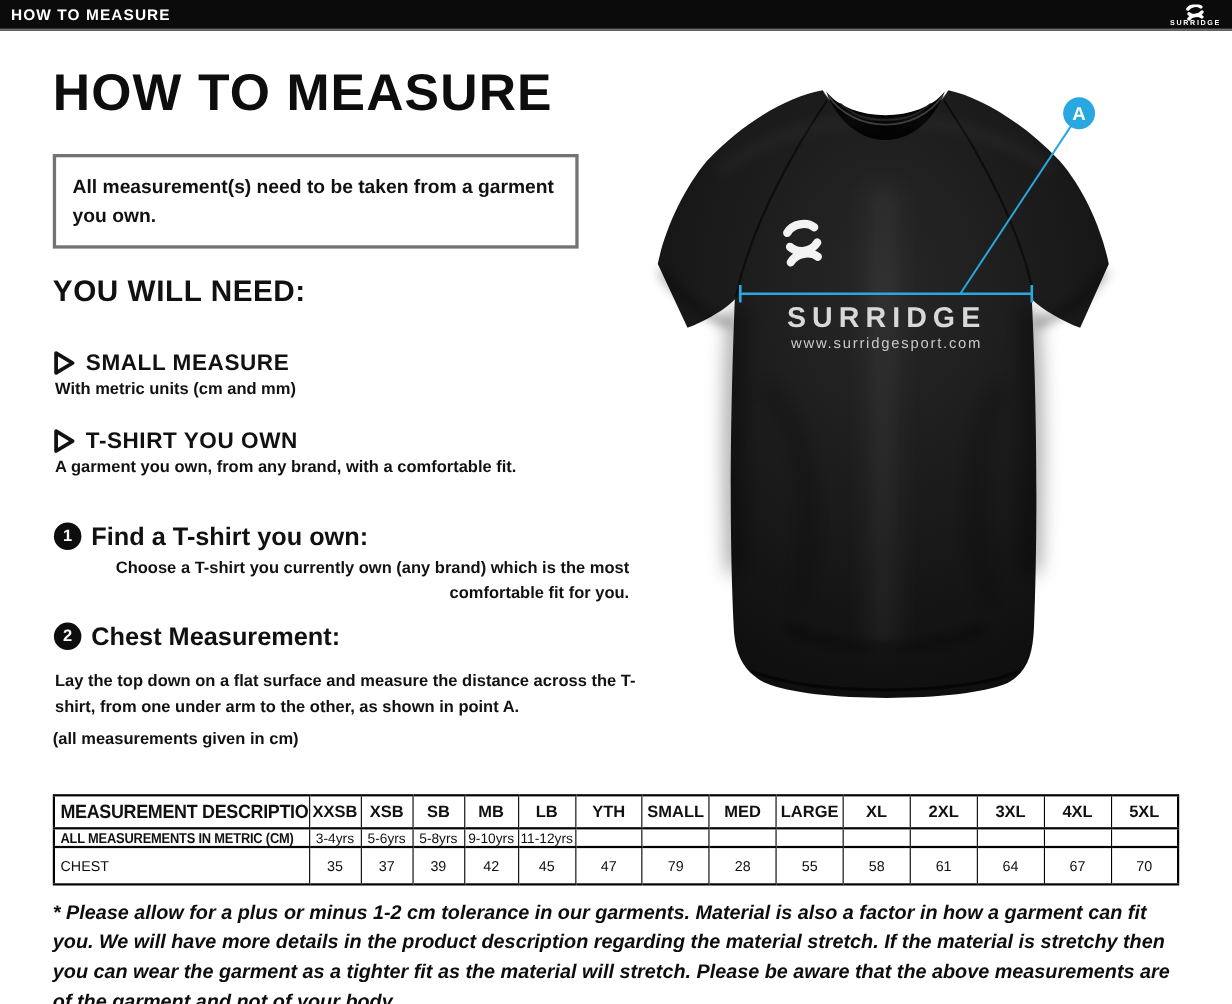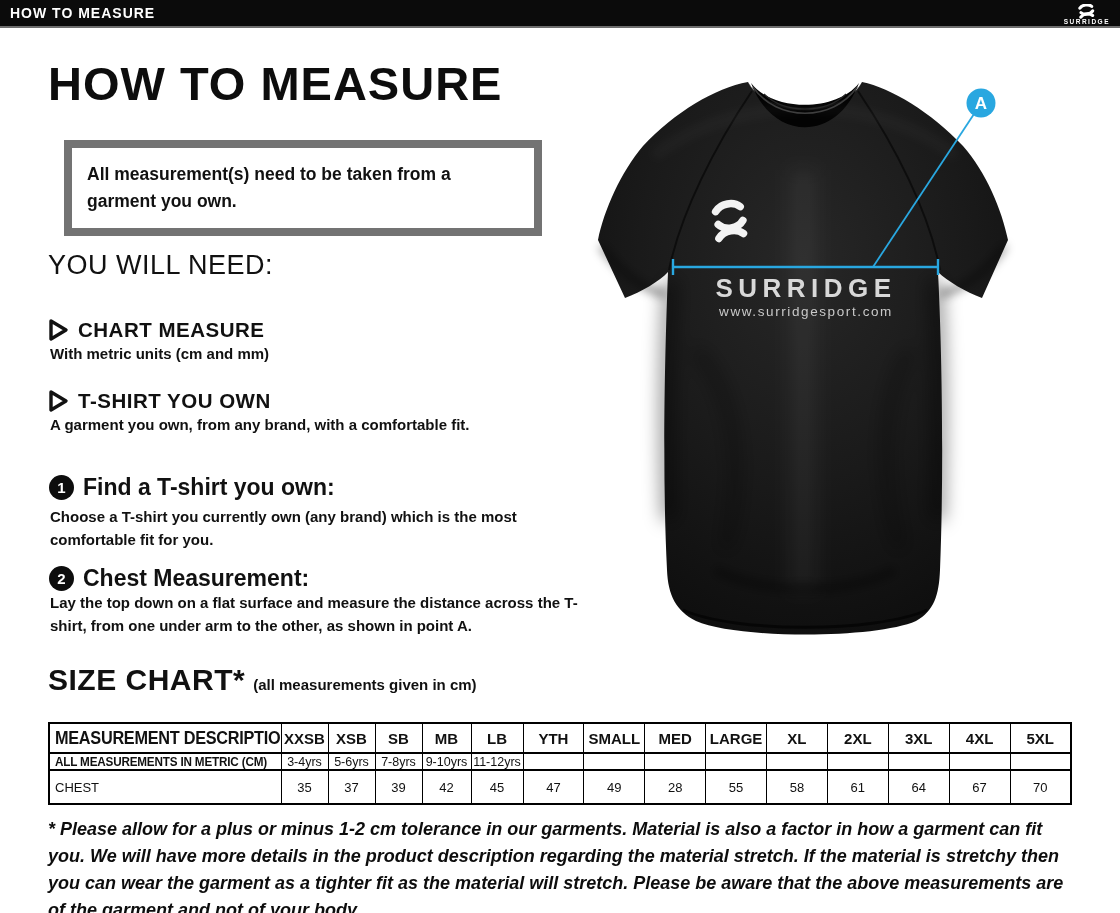--- a/index.html
+++ b/index.html
@@ -19,25 +19,25 @@
   .topbar-brand{
     display:flex;flex-direction:column;align-items:center;padding-right:10px;margin-top:3px;
   }
   .topbar-brand .brand-word{color:#fff;font-size:6.5px;font-weight:700;letter-spacing:1.5px;margin-top:-1px;}
   
   .h1{
     position:absolute;left:48px;top:60px;font-size:47px;font-weight:700;
     letter-spacing:1px;line-height:1;color:#0d0d0d;white-space:nowrap;
   }
   .note-box{
-    position:absolute;left:64px;top:140px;width:478px;box-sizing:border-box;
-    border:8px solid #737373;padding:13px 15px;font-size:17.5px;font-weight:700;line-height:1.55;
+    position:absolute;left:48px;top:140px;width:478px;box-sizing:border-box;
+    border:3px solid #737373;padding:13px 15px;font-size:17.5px;font-weight:700;line-height:1.55;
   }
   .ywn-heading{
-    position:absolute;left:48px;top:250px;font-size:27px;font-weight:400;letter-spacing:.5px;white-space:nowrap;
+    position:absolute;left:48px;top:250px;font-size:27px;font-weight:700;letter-spacing:.5px;white-space:nowrap;
   }
   .need-item{position:absolute;left:48px;display:flex;align-items:center;gap:9px;}
   .need-item .tri{flex:0 0 auto;display:block;}
   .need-label{font-size:20.5px;font-weight:700;letter-spacing:.5px;white-space:nowrap;}
   .need-desc{position:absolute;left:50px;font-size:15px;font-weight:700;white-space:nowrap;}
   .step{position:absolute;left:49px;display:flex;align-items:center;gap:9px;}
   .step-num{
     flex:0 0 auto;width:25px;height:25px;border-radius:50%;background:#0d0d0d;color:#fff;
     display:flex;align-items:center;justify-content:center;font-size:15px;font-weight:700;
   }
@@ -92,46 +92,45 @@
 <div class="h1">HOW TO MEASURE</div>
 
 <div class="note-box">All measurement(s) need to be taken from a garment you own.</div>
 
 <div class="ywn-heading">YOU WILL NEED:</div>
 
 <div class="need-item" style="top:318px;">
   <svg class="tri" width="21" height="24" viewBox="0 0 21 24">
     <polygon points="3,3 18,12 3,21" fill="none" stroke="#111" stroke-width="3.4" stroke-linejoin="round"></polygon>
   </svg>
-  <span class="need-label">CHART MEASURE</span>
+  <span class="need-label">SMALL MEASURE</span>
 </div>
 <div class="need-desc" style="top:345px;">With metric units (cm and mm)</div>
 
 <div class="need-item" style="top:389px;justify-content:flex-end;">
   <svg class="tri" width="21" height="24" viewBox="0 0 21 24">
     <polygon points="3,3 18,12 3,21" fill="none" stroke="#111" stroke-width="3.4" stroke-linejoin="round"></polygon>
   </svg>
   <span class="need-label">T-SHIRT YOU OWN</span>
 </div>
 <div class="need-desc" style="top:416px;">A garment you own, from any brand, with a comfortable fit.</div>
 
 <div class="step" style="top:474px;">
   <span class="step-num">1</span>
   <span class="step-title">Find a T-shirt you own:</span>
 </div>
-<div class="step-desc" style="top:506px;width:522px;">Choose a T-shirt you currently own (any brand) which is the most comfortable fit for you.</div>
+<div class="step-desc" style="top:506px;width:522px;text-align:right;">Choose a T-shirt you currently own (any brand) which is the most comfortable fit for you.</div>
 
 <div class="step" style="top:565px;">
   <span class="step-num">2</span>
   <span class="step-title">Chest Measurement:</span>
 </div>
-<div class="step-desc" style="top:592px;width:548px;">Lay the top down on a flat surface and measure the distance across the T-shirt, from one under arm to the other, as shown in point A.</div>
+<div class="step-desc" style="top:609px;width:548px;">Lay the top down on a flat surface and measure the distance across the T-shirt, from one under arm to the other, as shown in point A.</div>
 
 <div class="sc-heading">
-  <span class="sc-main">SIZE CHART*</span>
   <span class="sc-sub">(all measurements given in cm)</span>
 </div>
 
 <table class="size-chart">
   <colgroup>
     <col style="width:232px;">
     <col style="width:47px;">
       <col style="width:47px;">
       <col style="width:47px;">
       <col style="width:49px;">
@@ -161,42 +160,42 @@
     <th>XL</th>
     <th>2XL</th>
     <th>3XL</th>
     <th>4XL</th>
     <th>5XL</th>
   </tr>
   <tr class="metric">
     <td class="lbl"><span>ALL MEASUREMENTS IN METRIC (CM)</span></td>
     <td>3-4yrs</td>
     <td>5-6yrs</td>
-    <td>7-8yrs</td>
+    <td>5-8yrs</td>
     <td>9-10yrs</td>
     <td>11-12yrs</td>
     <td></td>
     <td></td>
     <td></td>
     <td></td>
     <td></td>
     <td></td>
     <td></td>
     <td></td>
     <td></td>
   </tr>
   <tr class="chest">
     <td class="lbl">CHEST</td>
     <td>35</td>
     <td>37</td>
     <td>39</td>
     <td>42</td>
     <td>45</td>
     <td>47</td>
-    <td>49</td>
+    <td>79</td>
     <td>28</td>
     <td>55</td>
     <td>58</td>
     <td>61</td>
     <td>64</td>
     <td>67</td>
     <td>70</td>
   </tr>
 </tbody>
   </table>

